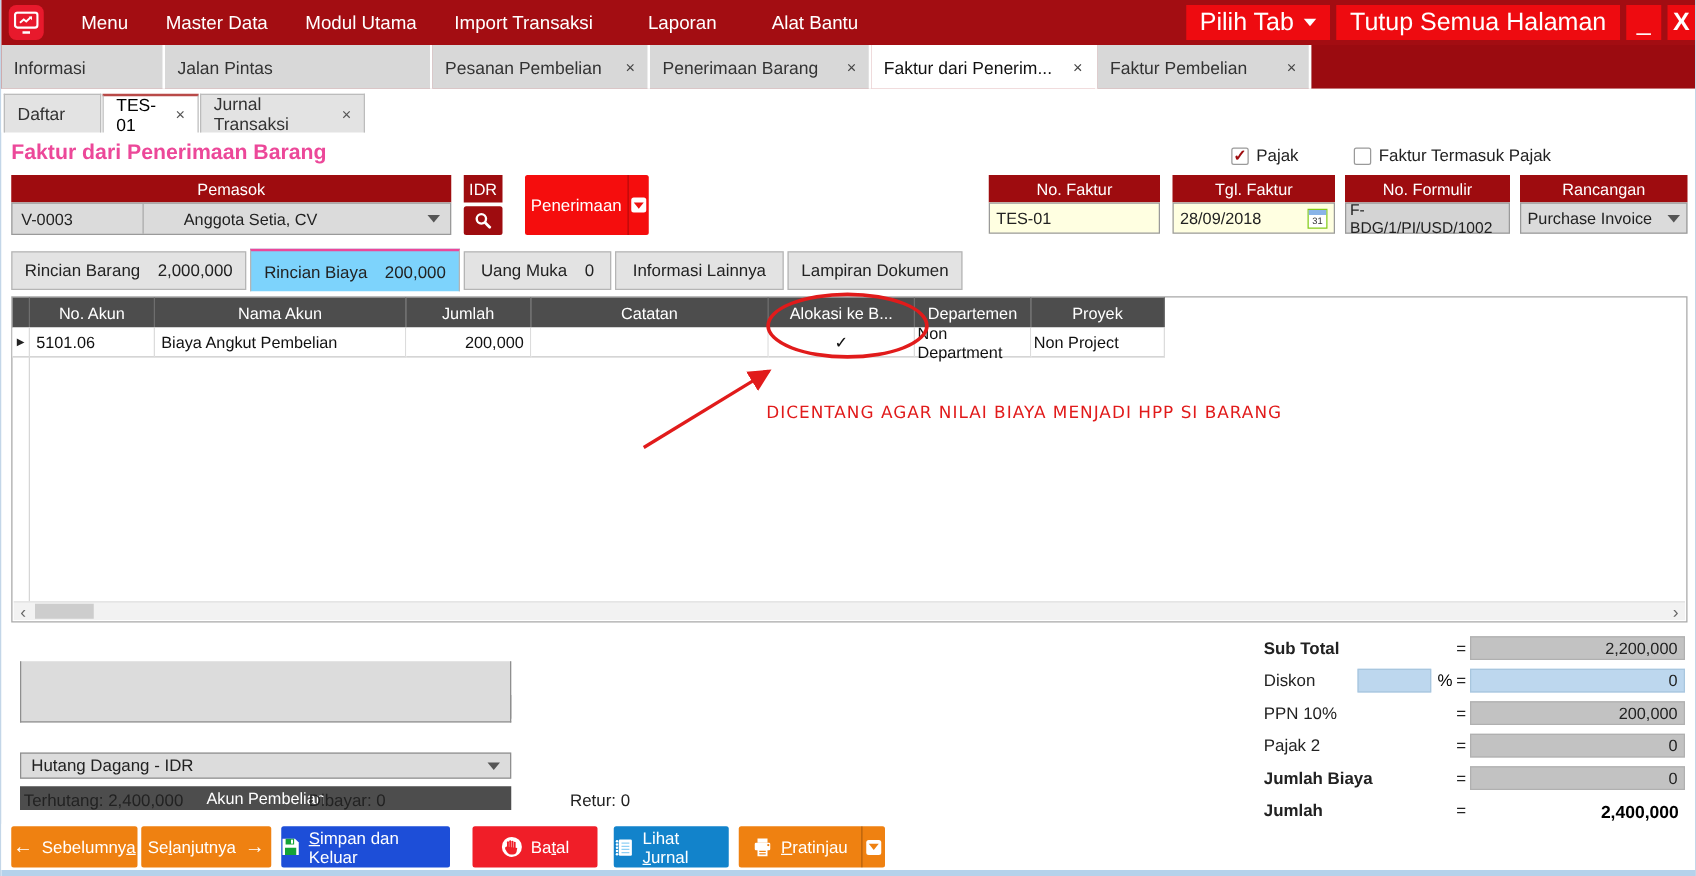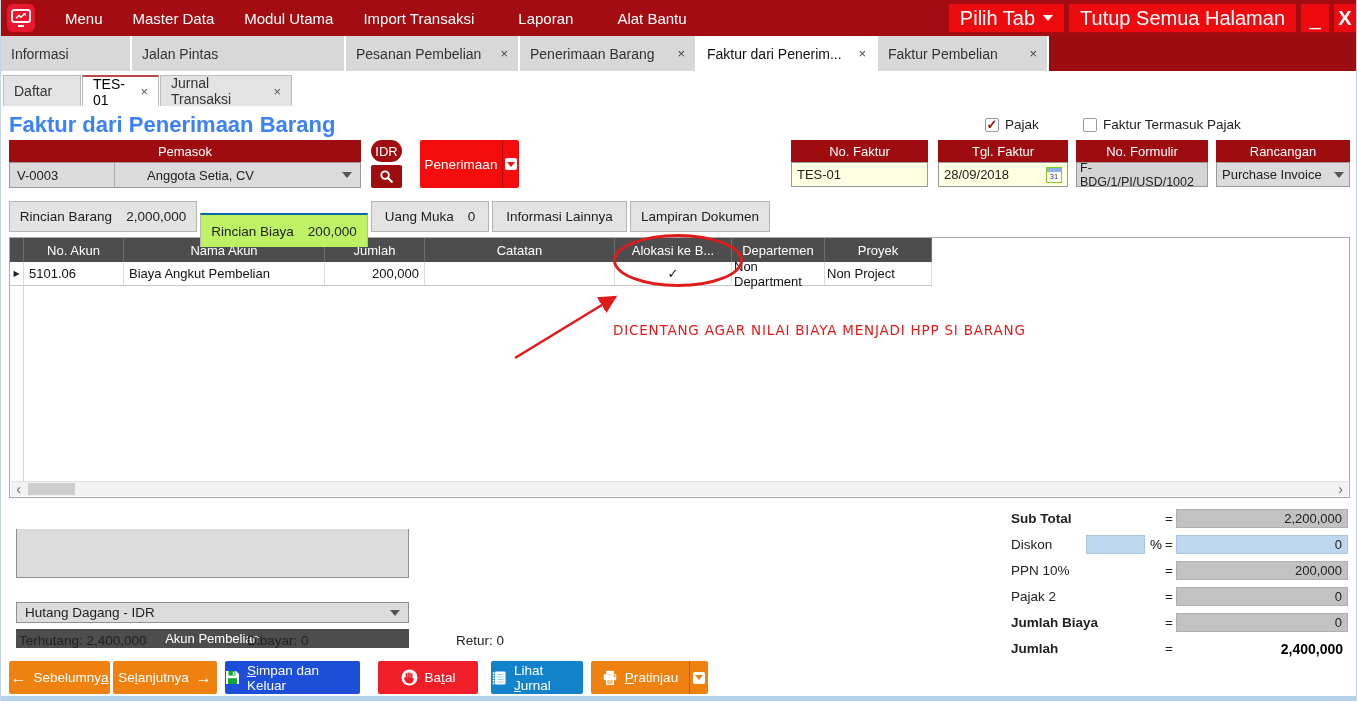--- a/index.html
+++ b/index.html
@@ -26,36 +26,36 @@
   .tab1.active { background:#fff; color:#111; }
   .tab1 .close { margin-left:auto; padding-left:8px; font-size:13px; color:#444; }
 
   
   #innertabs { left:0; top:71px; width:1357px; height:35px; background:#fff; }
   .tab2 { position:absolute; top:4px; height:31px; font-size:14px; color:#333; display:flex;
           align-items:center; padding:0 10px; background:#e3e3e3; border:1px solid #bcbcbc; border-bottom:none; }
   .tab2.active { background:#fff; border-top:2px solid #b94a48; color:#000; }
   .tab2 .close { margin-left:8px; font-size:13px; color:#555; }
 
-  #page-title { left:8px; top:112px; font-size:22px; font-weight:bold; color:#3b82f6;text-align:center; }
+  #page-title { left:8px; top:112px; font-size:17px; font-weight:bold; color:#ec4899;text-align:center; }
 
   .chk-row { display:flex; align-items:center; gap:6px; }
   .chk-box { width:14px; height:14px; background:#fff; border:1px solid #9a9a9a; border-radius:2px;
              display:flex; align-items:center; justify-content:center; font-size:13px; font-weight:bold; color:#9e0c0f; line-height:1; }
   .chk-label { font-size:13.5px; color:#222; }
 
   .redhead { background:#9e0c0f; color:#fff; font-size:13px; display:flex; align-items:center; justify-content:center; }
   .fieldval { border:1px solid #9a9a9a; font-size:13px; color:#222; display:flex; align-items:center; padding:0 5px; }
   .tri-down { width:0; height:0; border-left:5px solid transparent; border-right:5px solid transparent;
               border-top:6px solid #555; }
 
   
   .tab3 { position:absolute; height:31px; top:201px; background:#e3e3e3; border:1px solid #b5b5b5;
           font-size:13.5px; color:#222; display:flex; align-items:center; justify-content:center; gap:14px; }
-  .tab3.active { background:#bef264; border-top:2px solid #0369a1; border-bottom:none; height:34px; top:199px; z-index:2;margin-top:14px; }
+  .tab3.active { background:#7dd3fc; border-top:2px solid #ec4899; border-bottom:none; height:34px; top:199px; z-index:2; }
 
   
   #grid { left:8px; top:237px; width:1341px; height:261px; border:1px solid #a8a8a8; background:#fff; }
   .ghead { position:absolute; top:0; height:24px; background:#4d4d4d; color:#fff; font-size:13px;
            display:flex; align-items:center; justify-content:center; border-right:1px solid #6e6e6e; }
   .gcell { position:absolute; top:24px; height:24px; font-size:13px; color:#111; display:flex; align-items:center;
            padding:0 5px; border-right:1px solid #dcdcdc; border-bottom:1px solid #c8c8c8; background:#fff; }
   #selcol { position:absolute; left:0; top:24px; width:14px; bottom:16px; border-right:1px solid #d6d6d6; }
 
   
@@ -188,21 +188,21 @@
 
   <div class="abs redhead" style="left:8px; top:140px; width:352px; height:22px;">
     <span>Pemasok</span>
   </div>
   <div class="abs fieldval" style="left:8px; top:162px; width:352px; height:26px; background:#dbdbdb; padding:0;gap:24px;">
     <span style="width:105px; padding:0 7px; border-right:1px solid #aaa; align-self:stretch; display:flex; align-items:center;">V-0003</span>
     <span style="padding:0 8px;">Anggota Setia, CV</span>
     <span class="tri-down" style="margin-left:auto; margin-right:8px;"></span>
   </div>
 
-  <div class="abs redhead" style="left:370px; top:140px; width:31px; height:22px; border-radius:11px;">
+  <div class="abs redhead" style="left:370px; top:140px; width:31px; height:22px; border-radius:0;">
     <span>IDR</span>
   </div>
   <div class="abs redhead" style="left:370px; top:165px; width:31px; height:23px; border-radius:2px;">
     <span style="display:flex;">
       <svg width="15" height="15" viewBox="0 0 16 16">
         <circle cx="6.5" cy="6.5" r="4" fill="none" stroke="#fff" stroke-width="2"></circle>
         <line x1="9.8" y1="9.8" x2="13.6" y2="13.6" stroke="#fff" stroke-width="2.4" stroke-linecap="round"></line>
       </svg>
     </span>
   </div>

